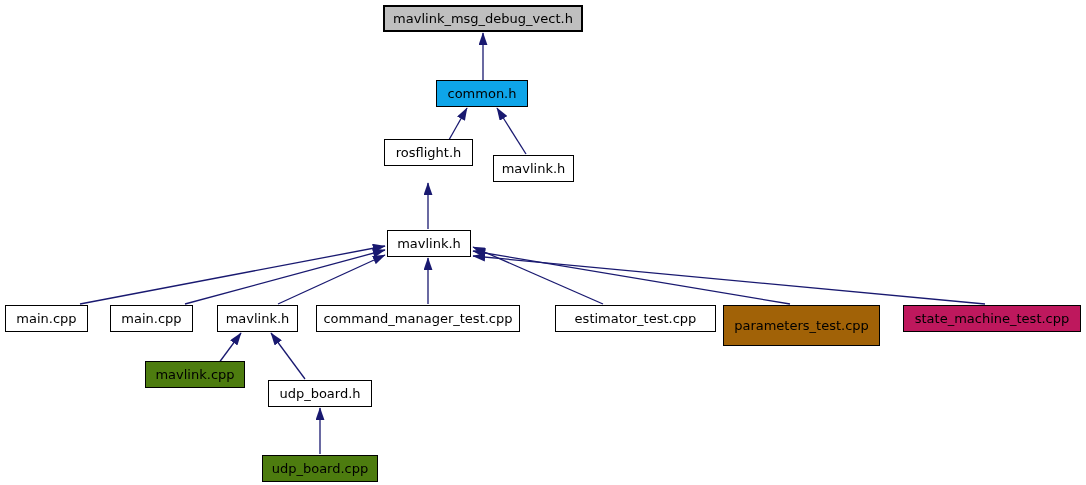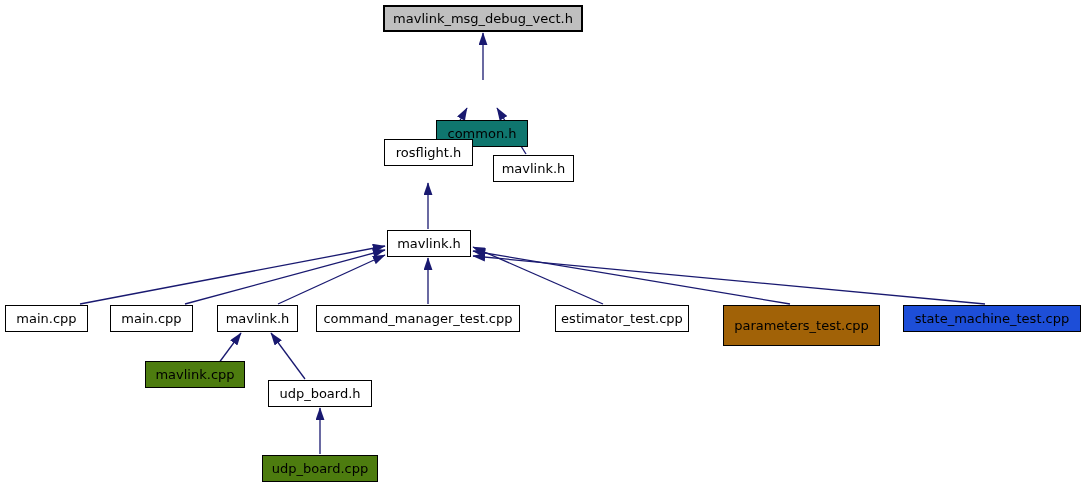--- a/index.html
+++ b/index.html
@@ -64,28 +64,28 @@
         <line x1="603" y1="304" x2="473" y2="247" stroke="#191970" stroke-width="1.3" marker-end="url(#arrowhead)"></line>
         <line x1="790" y1="304" x2="473" y2="251" stroke="#191970" stroke-width="1.3" marker-end="url(#arrowhead)"></line>
         <line x1="985" y1="304" x2="473" y2="256" stroke="#191970" stroke-width="1.3" marker-end="url(#arrowhead)"></line>
         <line x1="207" y1="379" x2="241" y2="333" stroke="#191970" stroke-width="1.3" marker-end="url(#arrowhead)"></line>
         <line x1="305" y1="379" x2="271" y2="333" stroke="#191970" stroke-width="1.3" marker-end="url(#arrowhead)"></line>
         <line x1="320" y1="454" x2="320" y2="408" stroke="#191970" stroke-width="1.3" marker-end="url(#arrowhead)"></line>
       </g>
   </svg>
   <div id="nodes">
       <div class="node highlight" style="left: 383px; top: 5px; width: 200px; height: 27px; background: rgb(191, 191, 191);">mavlink_msg_debug_vect.h</div>
-      <div class="node" style="left: 436px; top: 80px; width: 92px; height: 27px; background: #0f766e; margin-top: 40px;">common.h</div>
+      <div class="node" style="left: 436px; top: 80px; width: 92px; height: 27px; background: #0ea5e9;">common.h</div>
       <div class="node" style="left: 384px; top: 139px; width: 89px; height: 27px; background: rgb(255, 255, 255);">rosflight.h</div>
       <div class="node" style="left: 493px; top: 155px; width: 81px; height: 27px; background: rgb(255, 255, 255);">mavlink.h</div>
       <div class="node" style="left: 387px; top: 230px; width: 84px; height: 27px; background: rgb(255, 255, 255);">mavlink.h</div>
       <div class="node" style="left: 5px; top: 305px; width: 83px; height: 27px; background: rgb(255, 255, 255);">main.cpp</div>
       <div class="node" style="left: 110px; top: 305px; width: 83px; height: 27px; background: rgb(255, 255, 255);">main.cpp</div>
       <div class="node" style="left: 217px; top: 305px; width: 81px; height: 27px; background: rgb(255, 255, 255);">mavlink.h</div>
       <div class="node" style="left: 316px; top: 305px; width: 204px; height: 27px; background: rgb(255, 255, 255);">command_manager_test.cpp</div>
-      <div class="node" style="left: 555px; top: 305px; width: 134px; height: 27px; background: rgb(255, 255, 255);">estimator_test.cpp</div>
+      <div class="node" style="left: 555px; top: 305px; width: 161px; height: 27px; background: rgb(255, 255, 255);">estimator_test.cpp</div>
       <div class="node" style="left: 723px; top: 305px; width: 157px; height: 41px; background: #a16207;">parameters_test.cpp</div>
-      <div class="node" style="left: 903px; top: 305px; width: 178px; height: 27px; background: #1d4ed8;">state_machine_test.cpp</div>
+      <div class="node" style="left: 903px; top: 305px; width: 178px; height: 27px; background: #be185d;">state_machine_test.cpp</div>
       <div class="node" style="left: 145px; top: 361px; width: 100px; height: 27px; background: #4d7c0f;">mavlink.cpp</div>
       <div class="node" style="left: 268px; top: 380px; width: 104px; height: 27px; background: rgb(255, 255, 255);">udp_board.h</div>
       <div class="node" style="left: 262px; top: 455px; width: 116px; height: 27px; background: #4d7c0f;">udp_board.cpp</div>
     </div>
 </div>
 
 </body></html>

